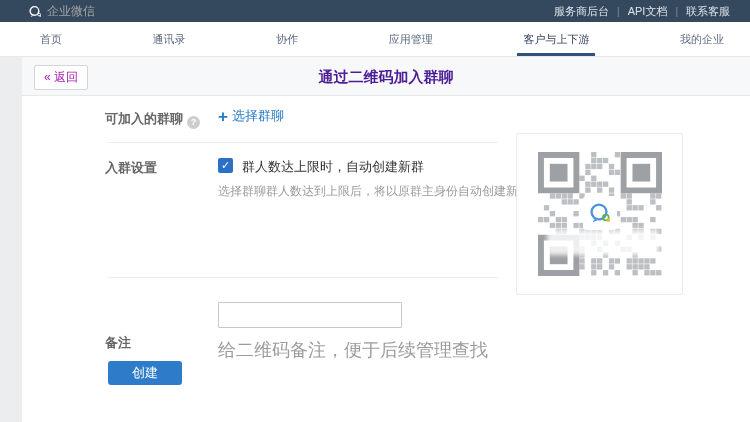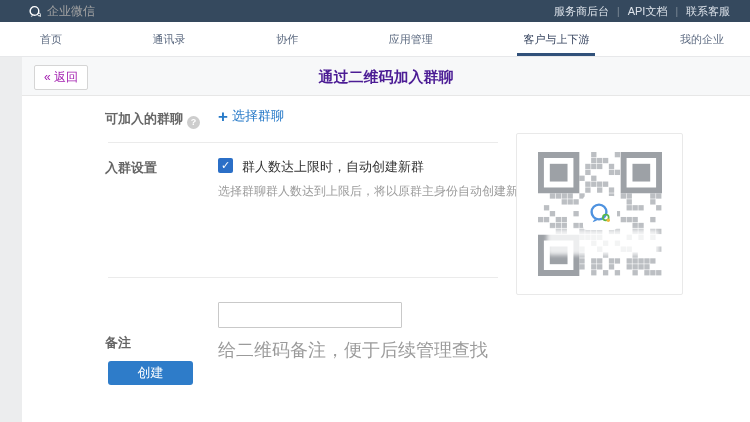--- a/index.html
+++ b/index.html
@@ -37,21 +37,21 @@
   .plus-glyph { font-size:17px; font-weight:bold; line-height:17px; color:#2679c8; }
 
   .checkbox { position:absolute; left:196px; top:101px; width:15px; height:15px; background:#2b6fc7; border-radius:2px; color:#fff; font-size:11px; line-height:15px; text-align:center; cursor:pointer; }
   .checkbox-label { position:absolute; left:220px; top:101px; font-size:13px; color:#333; }
   .checkbox-hint { position:absolute; left:196px; top:126px; font-size:12px; color:#9b9b9b; }
   .settings-link { position:absolute; left:196px; top:185px; }
 
   .remark-input { position:absolute; left:196px; top:245px; width:184px; height:26px; border:1px solid #c9c9c9; border-radius:1px; padding:0 6px; font-size:12px; color:#333; outline:none; font-family:inherit; }
   .remark-hint { position:absolute; left:196px; top:281px; font-size:18px; color:#9b9b9b; }
 
-  .create-btn { position:absolute; left:86px; top:304px; width:85px; height:24px; background:#2e7cc9; border:none; border-radius:3px; color:#fff; font-size:13px; cursor:pointer; font-family:Liberation Mono, monospace; }
+  .create-btn { position:absolute; left:86px; top:304px; width:74px; height:24px; background:#2e7cc9; border:none; border-radius:3px; color:#fff; font-size:13px; cursor:pointer; font-family:Liberation Mono, monospace; }
 
   
   .qr-card { position:absolute; left:494px; top:76px; width:167px; height:162px; background:#fff; border:1px solid #e9e9e9; border-radius:2px; }
   .qr-svg { position:absolute; left:21px; top:18px; width:124px; height:124px; }
   .qr-logo { position:absolute; left:66px; top:62px; width:34px; height:34px; background:#fff; border-radius:4px; display:flex; align-items:center; justify-content:center; }
   .qr-blur { position:absolute; left:30px; top:96px; width:112px; height:25px; background:rgba(255,255,255,.82); border-radius:4px; filter:blur(2px); }
   .qr-caption { position:absolute; left:494px; top:249px; width:167px; text-align:center; font-size:12px; color:#666; }
 </style>
 </head>
 <body>

